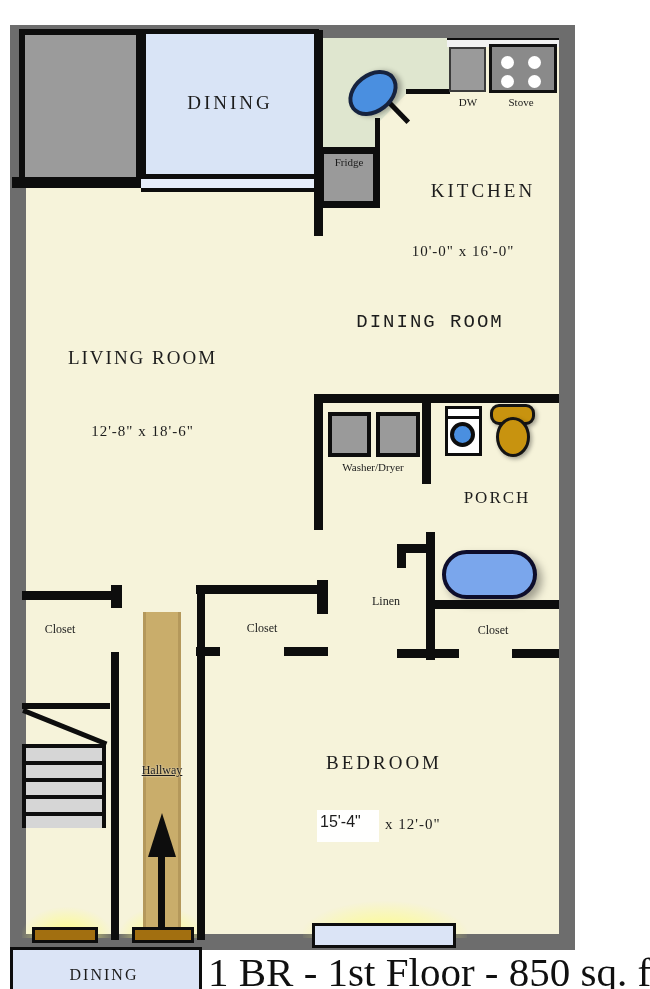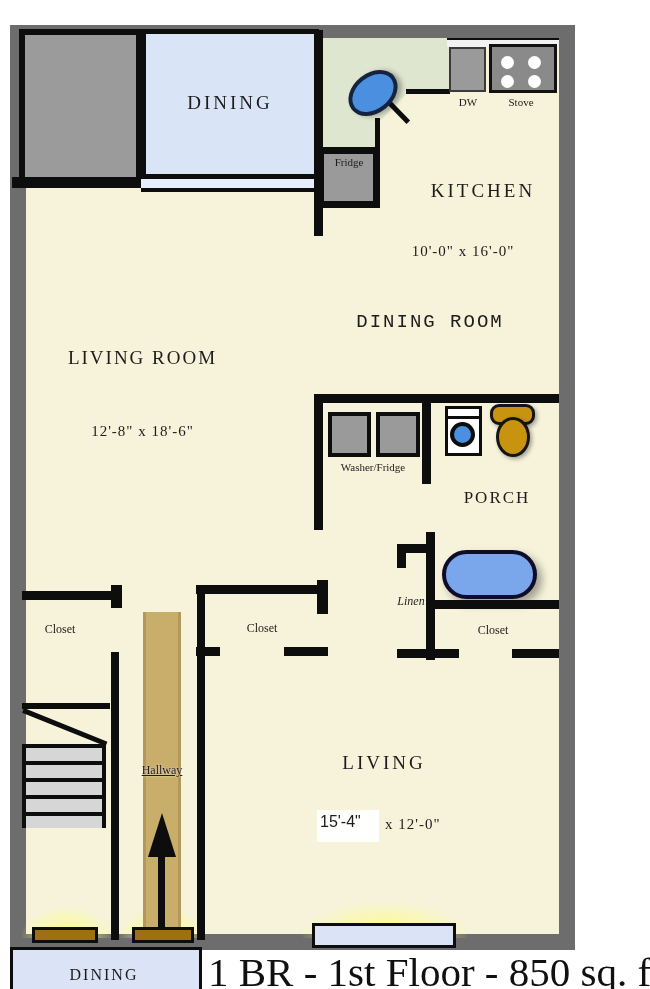--- a/index.html
+++ b/index.html
@@ -119,29 +119,29 @@
 <div class="lbl small-lbl" style="left:320px;top:156px;width:58px;">Fridge</div>
 
 <div class="lbl room-lbl" style="left:415px;top:180px;width:136px;">KITCHEN</div>
 <div class="lbl dim-lbl" style="left:385px;top:243px;width:156px;">10'-0" x 16'-0"</div>
 
 <div class="lbl room-lbl" style="left:342px;top:311px;width:176px;letter-spacing:2px;font-family:Liberation Mono, monospace;">DINING ROOM</div>
 
 <div class="lbl room-lbl" style="left:55px;top:347px;width:175px;letter-spacing:2px;font-family:Liberation Serif, serif;">LIVING ROOM</div>
 <div class="lbl dim-lbl" style="left:65px;top:423px;width:155px;">12'-8" x 18'-6"</div>
 
-<div class="lbl small-lbl" style="left:326px;top:461px;width:94px;">Washer/Fridge</div>
+<div class="lbl small-lbl" style="left:326px;top:461px;width:94px;">Washer/Dryer</div>
 <div class="lbl" style="left:459px;top:488px;width:76px;font-size:17px;letter-spacing:2px;">PORCH</div>
 
-<div class="lbl mid-lbl" style="left:389px;top:594px;width:44px;font-style:italic;">Linen</div>
+<div class="lbl mid-lbl" style="left:364px;top:594px;width:44px;">Linen</div>
 <div class="lbl mid-lbl" style="left:461px;top:623px;width:64px;">Closet</div>
 <div class="lbl mid-lbl" style="left:29px;top:622px;width:62px;">Closet</div>
 <div class="lbl mid-lbl" style="left:231px;top:621px;width:62px;">Closet</div>
 
 <div class="lbl mid-lbl" style="left:129px;top:763px;width:66px;text-shadow:0 0 2px rgba(255,255,255,0.8);text-decoration:underline;">Hallway</div>
 
-<div class="lbl room-lbl" style="left:319px;top:752px;width:130px;">LIVING</div>
+<div class="lbl room-lbl" style="left:319px;top:752px;width:130px;">BEDROOM</div>
 <div class="lbl" style="left:320px;top:813px;width:58px;font-family:'Liberation Sans',sans-serif;font-size:16px;text-align:left;">15'-4"</div>
 <div class="lbl dim-lbl" style="left:385px;top:816px;width:70px;text-align:left;">x 12'-0"</div>
 
 <div class="lbl" style="left:25px;top:966px;width:158px;font-size:16px;letter-spacing:2px;">DINING</div>
 
 <div class="lbl" style="left:208px;top:948px;width:440px;font-size:41px;text-align:left;color:#101010;">1 BR - 1st Floor - 850 sq. ft</div>
 
 </body></html>

